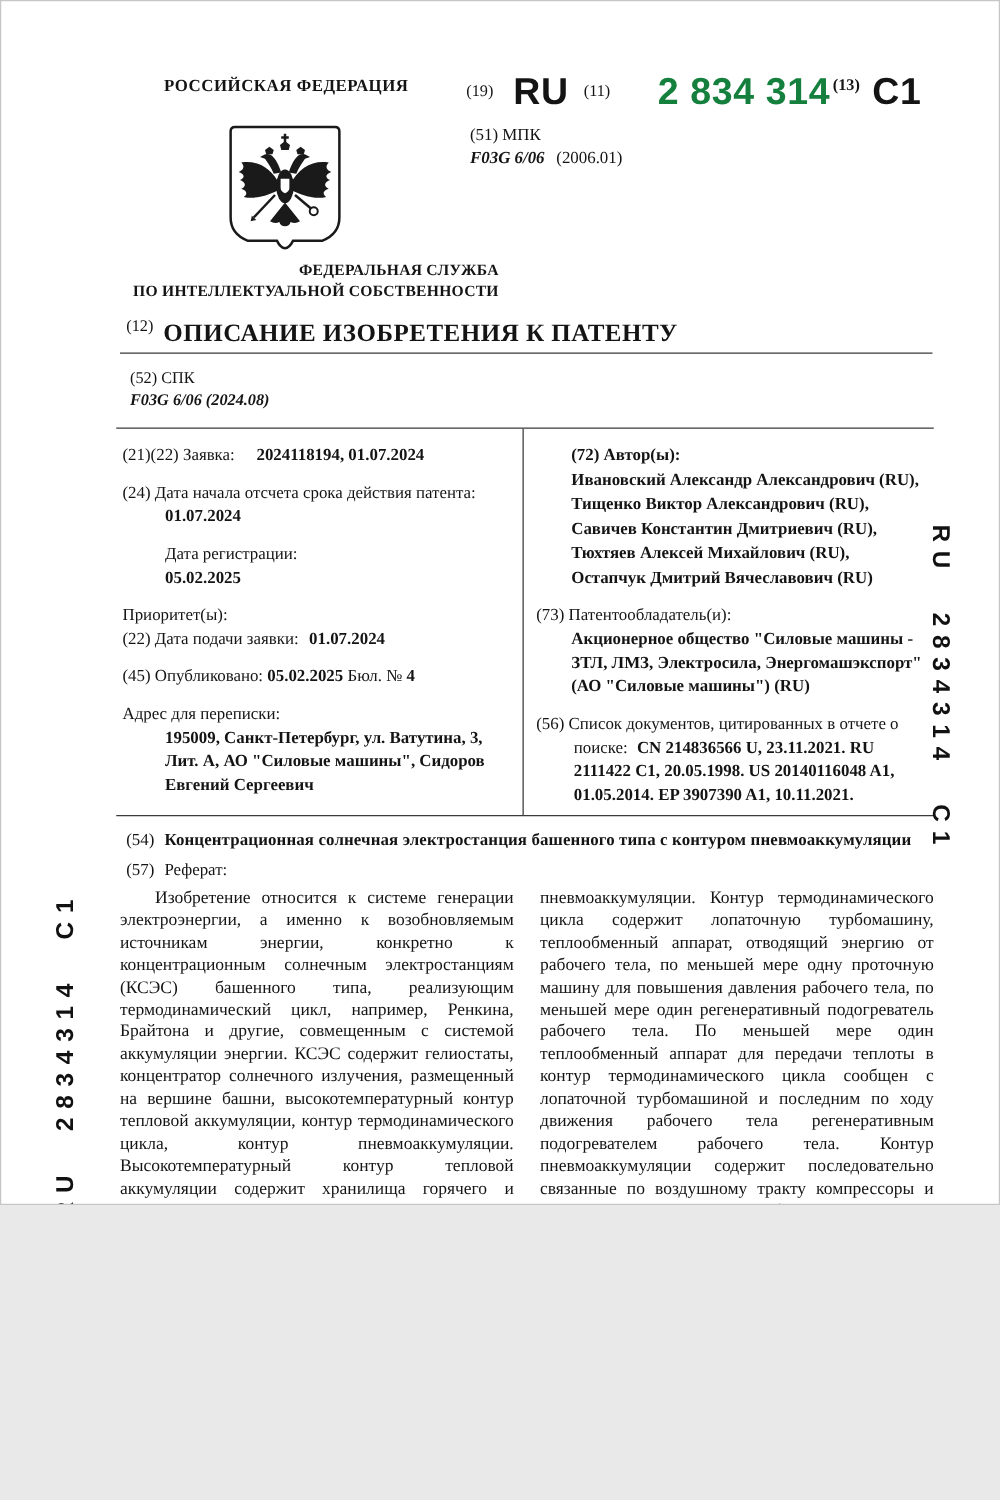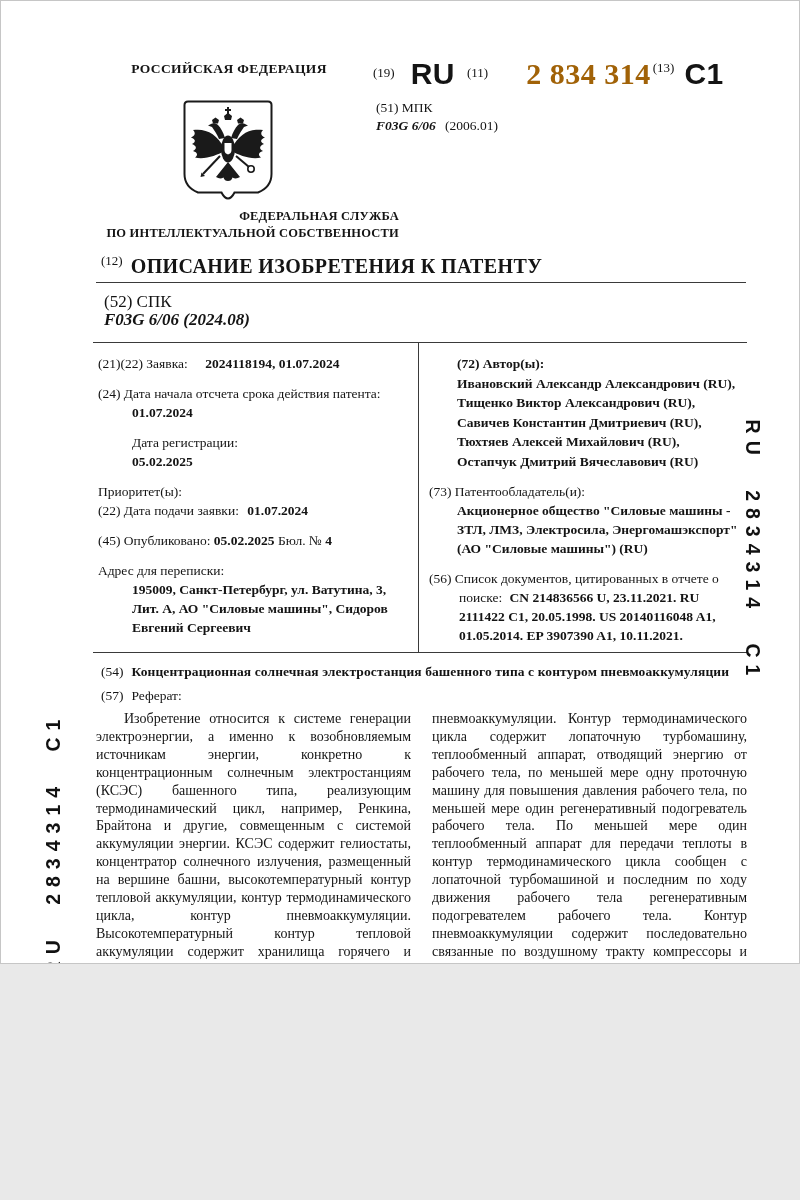--- a/index.html
+++ b/index.html
@@ -12,32 +12,32 @@
   }
   .country {
     position:absolute; left:88px; top:60px; width:280px; text-align:center;
     font-weight:bold; font-size:13.5px; letter-spacing:0.4px;
   }
   .emblem { position:absolute; left:178px; top:99px; width:98px; height:100px; }
   .code-row { position:absolute; left:372px; top:57px; display:flex; align-items:flex-start; white-space:nowrap; }
   .code-sm { font-size:13px; margin-top:7px; }
   .code-big { font-family:"Liberation Sans", sans-serif; font-weight:bold; font-size:30px; line-height:32px; letter-spacing:0.5px; }
   .g1 { margin-left:16px; } .g2 { margin-left:12px; } .g3 { margin-left:38px; }
-  .g4 { margin-left:2px; margin-top:2px; } .g5 { margin-left:10px; }
+  .g4 { margin-left:2px; margin-top:2px;font-weight:bold; } .g5 { margin-left:10px; }
   .ipc { position:absolute; left:375px; top:98px; font-size:13.5px; line-height:18px; }
   .bi { font-weight:bold; font-style:italic; }
   .agency {
     position:absolute; left:58px; top:207px; width:340px; text-align:right;
     font-weight:bold; font-size:12.5px; line-height:17px; letter-spacing:0.2px;
   }
   .dockind { position:absolute; left:100px; top:252px; white-space:nowrap; }
   .dockind .num { font-size:13px; vertical-align:8px; margin-right:8px; }
   .dockind .t { font-weight:bold; font-size:20px; letter-spacing:0.4px; }
   .rule1 { position:absolute; left:95px; top:281px; width:650px; border-top:1.5px solid #3a3a3a; }
-  .cpc { position:absolute; left:103px; top:292px; font-size:17px; line-height:18px; }
+  .cpc { position:absolute; left:103px; top:292px; font-size:13px; line-height:18px; }
   .biblio {
     position:absolute; left:92px; top:341px; width:654px; height:311px;
     border-top:1.5px solid #3a3a3a; border-bottom:1.5px solid #3a3a3a;
     display:flex; font-size:13.5px; line-height:19px;
   }
   .bcol-l { width:325px; padding:11px 12px 0 5px; }
   .bcol-r { flex:1; border-left:1.2px solid #3a3a3a; padding:11px 2px 0 10px; }
   .entry { margin-bottom:11px; }
   .b { font-weight:bold; }
   .ind { display:block; margin-left:34px; }
@@ -92,21 +92,21 @@
       <path d="M26 76 l-4.5 1 l1 -4.5 Z"></path>
       <path d="M57 56 L70 67" stroke="#1a1a1a" stroke-width="2" fill="none"></path>
       <circle cx="72" cy="69" r="3.2" fill="none" stroke="#1a1a1a" stroke-width="1.6"></circle>
     </g>
   </svg>
 
   <div class="code-row">
     <span class="code-sm">(19)</span>
     <span class="code-big g1">RU</span>
     <span class="code-sm g2">(11)</span>
-    <span class="code-big teal g3" style="color: #a16207; font-family: Liberation Serif, serif;">2 834 314</span>
+    <span class="code-big teal g3" style="color: #15803d;">2 834 314</span>
     <span class="code-sm g4">(13)</span>
     <span class="code-big g5">C1</span>
   </div>
 
   <div class="ipc">
     <div>(51)  МПК</div>
     <div>
       <span class="bi">F03G 6/06</span>
       <span style="margin-left:6px;">(2006.01)</span>
     </div>

